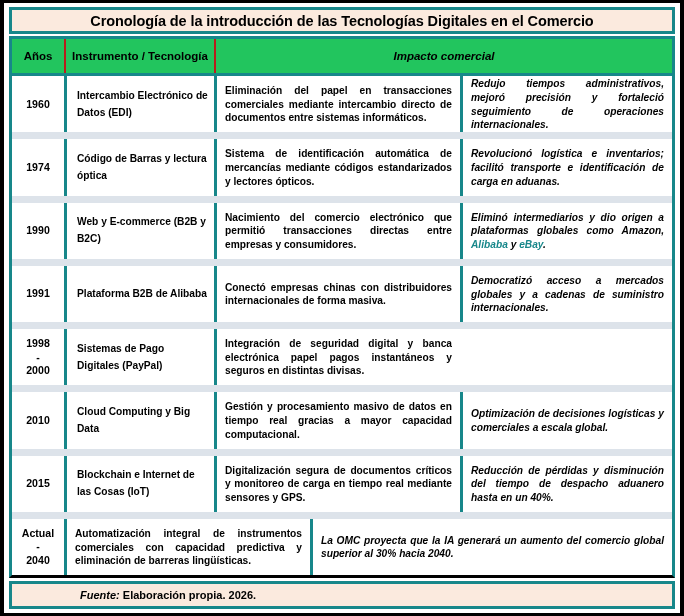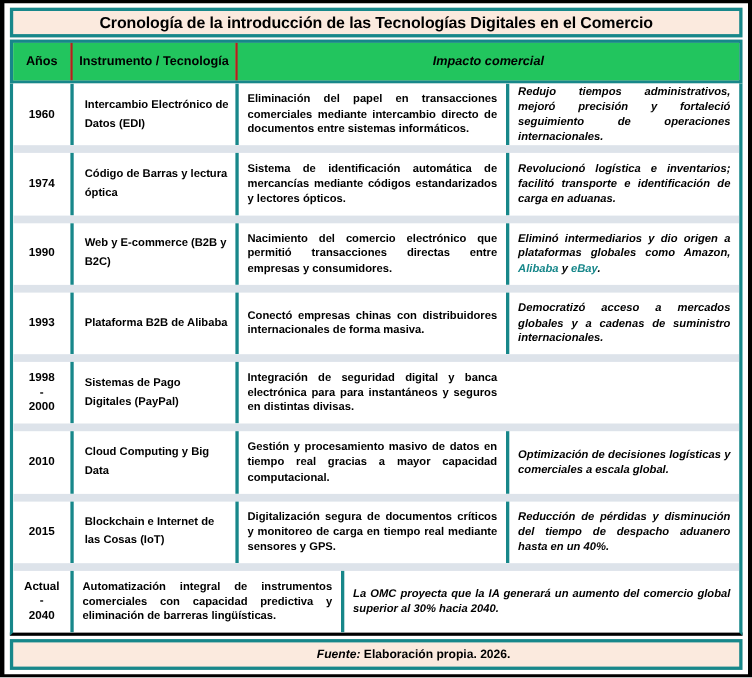--- a/index.html
+++ b/index.html
@@ -151,21 +151,20 @@
   .source-band {
     box-sizing: border-box;
     border: 3px solid #17878a;
     background: #fbeade;
     height: 28px;
     margin-top: 3px;
     display: flex;
     align-items: center;
     padding-left: 68px;
     flex: 0 0 auto;
-    justify-content: center;
   }
   .source-text {
     font-size: 11px;
     font-weight: bold;
     color: #000000;
   }
   .source-text em {
     font-style: italic;
     font-weight: bold;
   }
@@ -211,36 +210,36 @@
           <div class="cell c-anos">1990</div>
           <div class="cell c-inst">Web y E-commerce (B2B y B2C)</div>
           <div class="cell c-desc">
             <span class="txt">Nacimiento del comercio electrónico que permitió transacciones directas entre empresas y consumidores.</span>
           </div>
           <div class="cell c-imp">
             <span class="txt"><span>Eliminó intermediarios y dio origen a plataformas globales como Amazon, </span><span class="hl">Alibaba</span><span> y </span><span class="hl">eBay</span><span>.</span></span>
           </div>
         </div>
         <div class="row">
-          <div class="cell c-anos">1993</div>
+          <div class="cell c-anos">1991</div>
           <div class="cell c-inst">Plataforma B2B de Alibaba</div>
           <div class="cell c-desc">
             <span class="txt">Conectó empresas chinas con distribuidores internacionales de forma masiva.</span>
           </div>
           <div class="cell c-imp">
             <span class="txt"><span>Democratizó acceso a mercados globales y a cadenas de suministro internacionales.</span></span>
           </div>
         </div>
         <div class="row">
           <div class="cell c-anos">1998
 -
 2000</div>
           <div class="cell c-inst">Sistemas de Pago Digitales (PayPal)</div>
           <div class="cell c-desc">
-            <span class="txt">Integración de seguridad digital y banca electrónica para para instantáneos y seguros en distintas divisas.</span>
+            <span class="txt">Integración de seguridad digital y banca electrónica papel pagos instantáneos y seguros en distintas divisas.</span>
           </div>
         </div>
         <div class="row">
           <div class="cell c-anos">2010</div>
           <div class="cell c-inst">Cloud Computing y Big Data</div>
           <div class="cell c-desc">
             <span class="txt">Gestión y procesamiento masivo de datos en tiempo real gracias a mayor capacidad computacional.</span>
           </div>
           <div class="cell c-imp">
             <span class="txt"><span>Optimización de decisiones logísticas y comerciales a escala global.</span></span>

